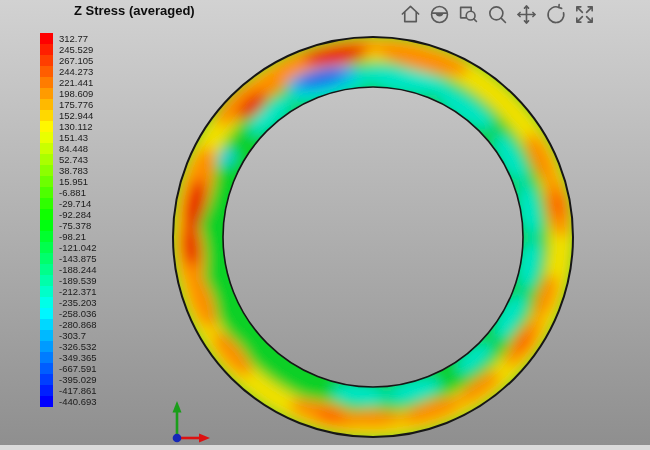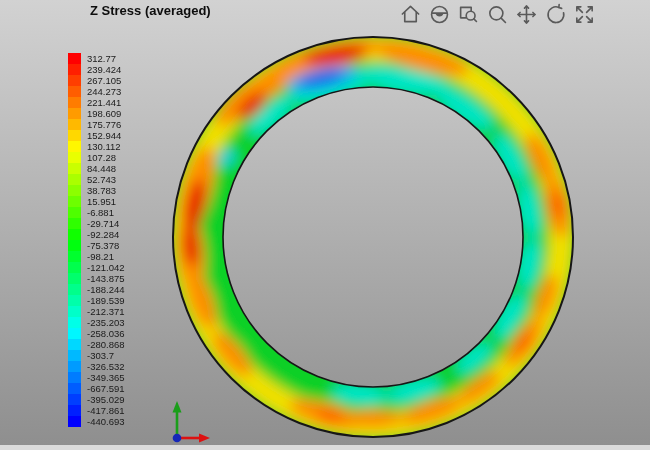--- a/index.html
+++ b/index.html
@@ -1,25 +1,25 @@
 <!DOCTYPE html>
 <html><head>
 <meta charset="utf-8">
 <style>
   html,body{margin:0;padding:0;background:#777;}
   .stage{position:relative;width:650px;height:450px;overflow:hidden;
          font-family:"Liberation Sans",sans-serif;user-select:none;}
   .viewport{position:absolute;inset:0;}
   .scene{position:absolute;left:0;top:0;}
   .window-edge{position:absolute;left:0;right:0;bottom:0;height:5px;}
-  .title{position:absolute;left:74px;top:3px;font-size:13px;font-weight:bold;color:#0d0d0d;margin-left:16px;}
+  .title{position:absolute;left:74px;top:3px;font-size:13px;font-weight:bold;color:#0d0d0d;}
   .toolbar{position:absolute;top:3px;right:54px;display:flex;gap:6px;}
   .tbtn{width:23px;height:23px;display:flex;align-items:center;justify-content:center;cursor:pointer;}
   .tbtn svg{stroke:#5a5a5a;fill:none;stroke-width:1.7;stroke-linecap:round;stroke-linejoin:round;}
-  .legend{position:absolute;left:68px;top:33px;margin-top:20px;}
+  .legend{position:absolute;left:40px;top:33px;}
   .legend-row{display:flex;height:11px;align-items:center;}
   .swatch{width:13px;height:11px;flex:none;}
   .lval{margin-left:6px;font-size:9.5px;line-height:11px;color:#1b1b1b;white-space:nowrap;}
   .triad{position:absolute;left:159px;top:396px;cursor:pointer;}
   .model{cursor:pointer;}
 </style>
 </head>
 <body>
 
 <div class="stage">
@@ -144,21 +144,21 @@
   </div>
 
   <div class="legend">
     <div>
         <div class="legend-row">
           <span class="swatch" style="background: rgb(255, 0, 0);"></span>
           <span class="lval">312.77</span>
         </div>
         <div class="legend-row">
           <span class="swatch" style="background: rgb(255, 31, 0);"></span>
-          <span class="lval">239.424</span>
+          <span class="lval">245.529</span>
         </div>
         <div class="legend-row">
           <span class="swatch" style="background: rgb(255, 62, 0);"></span>
           <span class="lval">267.105</span>
         </div>
         <div class="legend-row">
           <span class="swatch" style="background: rgb(255, 93, 0);"></span>
           <span class="lval">244.273</span>
         </div>
         <div class="legend-row">
@@ -176,21 +176,21 @@
         <div class="legend-row">
           <span class="swatch" style="background: rgb(255, 216, 0);"></span>
           <span class="lval">152.944</span>
         </div>
         <div class="legend-row">
           <span class="swatch" style="background: rgb(255, 247, 0);"></span>
           <span class="lval">130.112</span>
         </div>
         <div class="legend-row">
           <span class="swatch" style="background: rgb(233, 255, 0);"></span>
-          <span class="lval">107.28</span>
+          <span class="lval">151.43</span>
         </div>
         <div class="legend-row">
           <span class="swatch" style="background: rgb(202, 255, 0);"></span>
           <span class="lval">84.448</span>
         </div>
         <div class="legend-row">
           <span class="swatch" style="background: rgb(170, 255, 0);"></span>
           <span class="lval">52.743</span>
         </div>
         <div class="legend-row">

